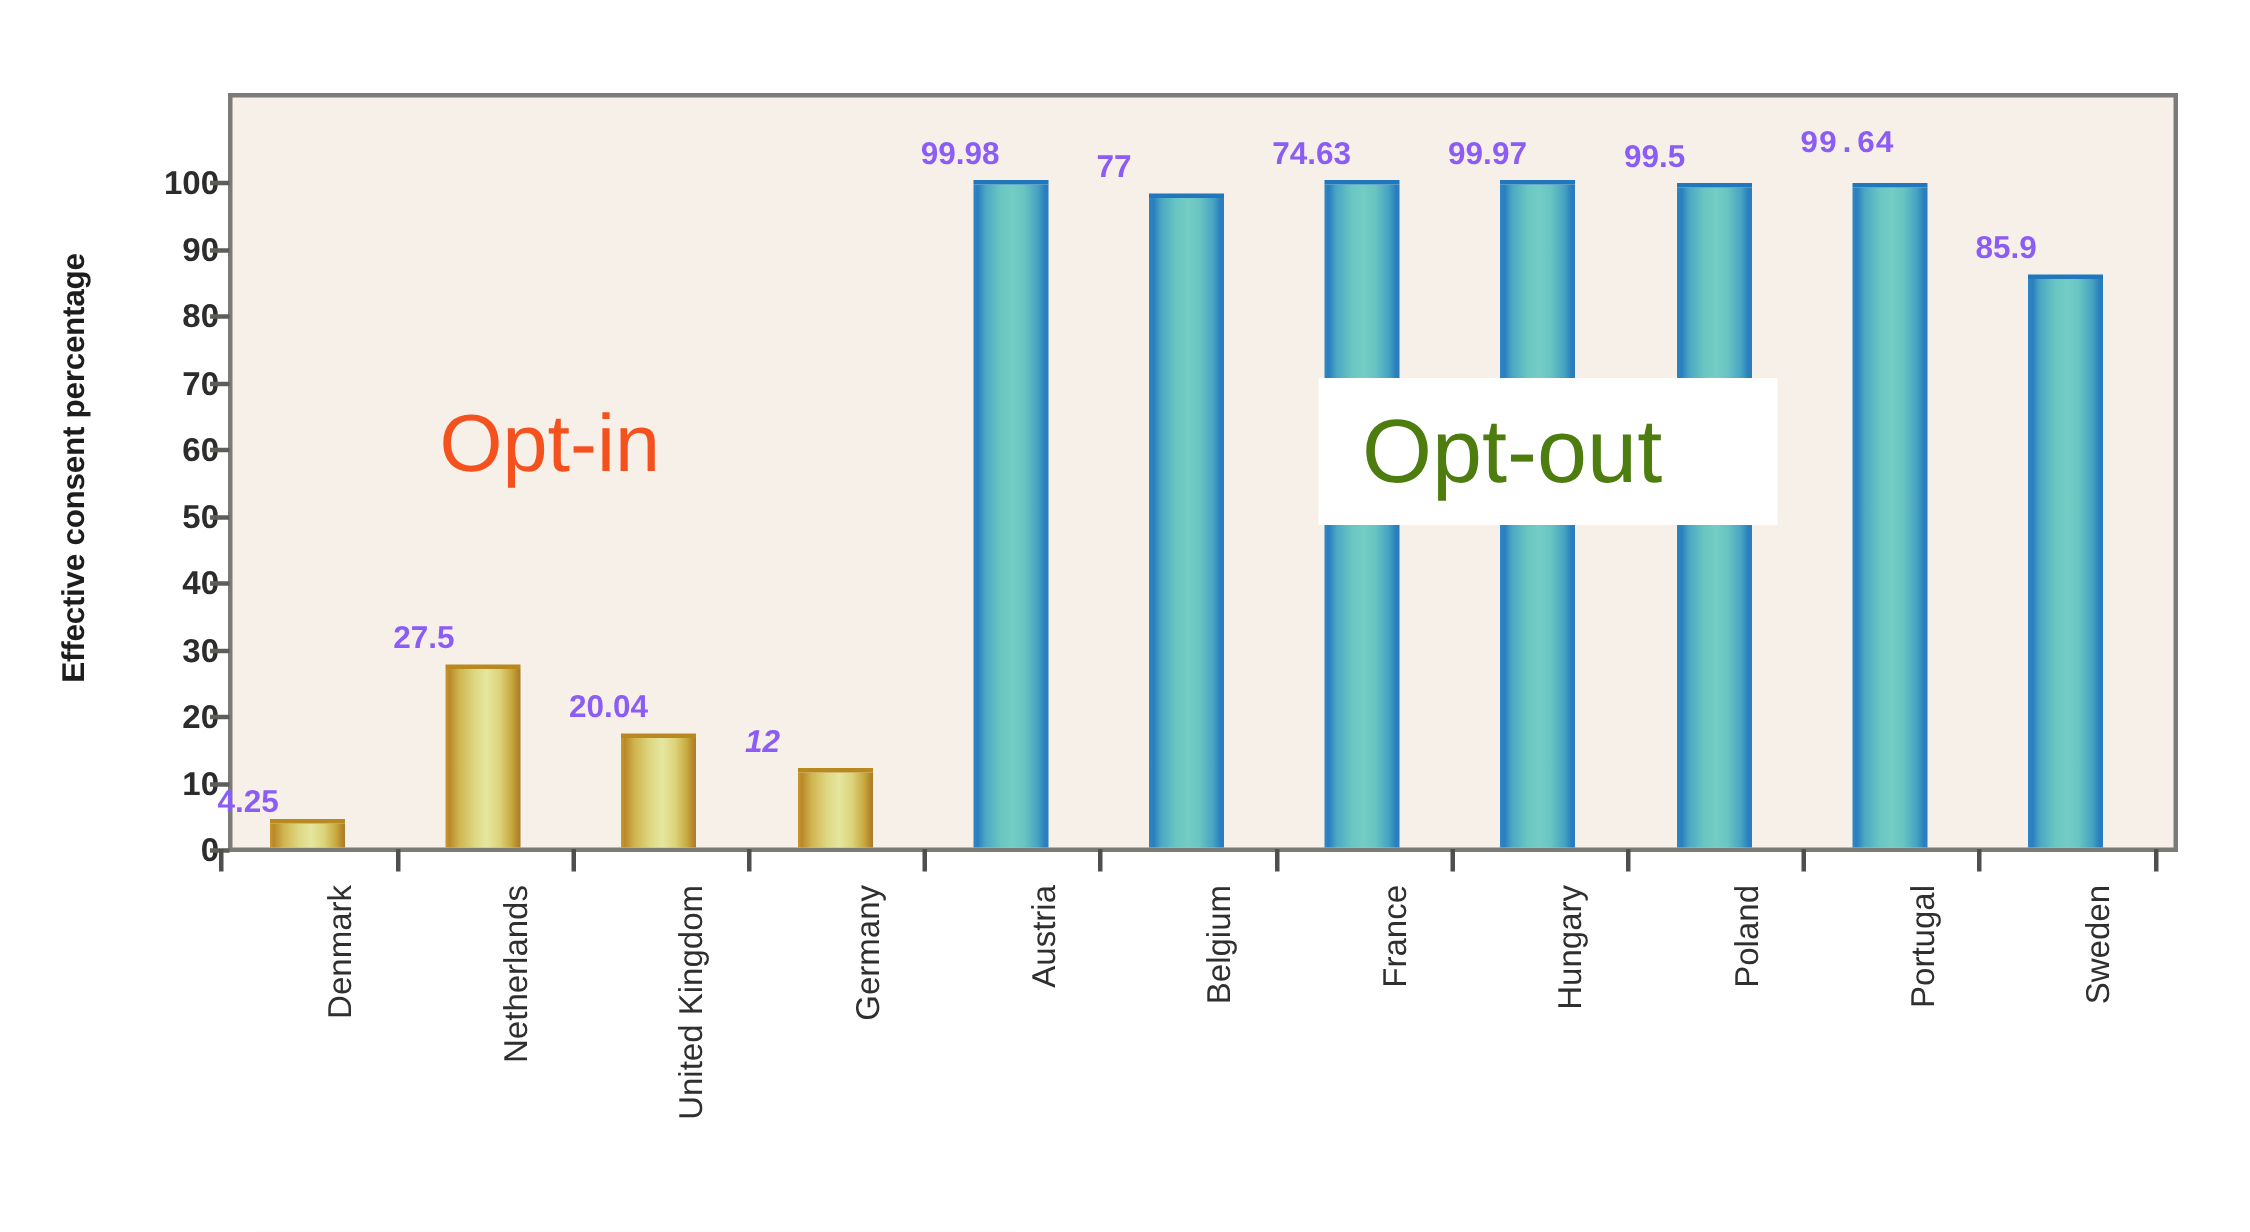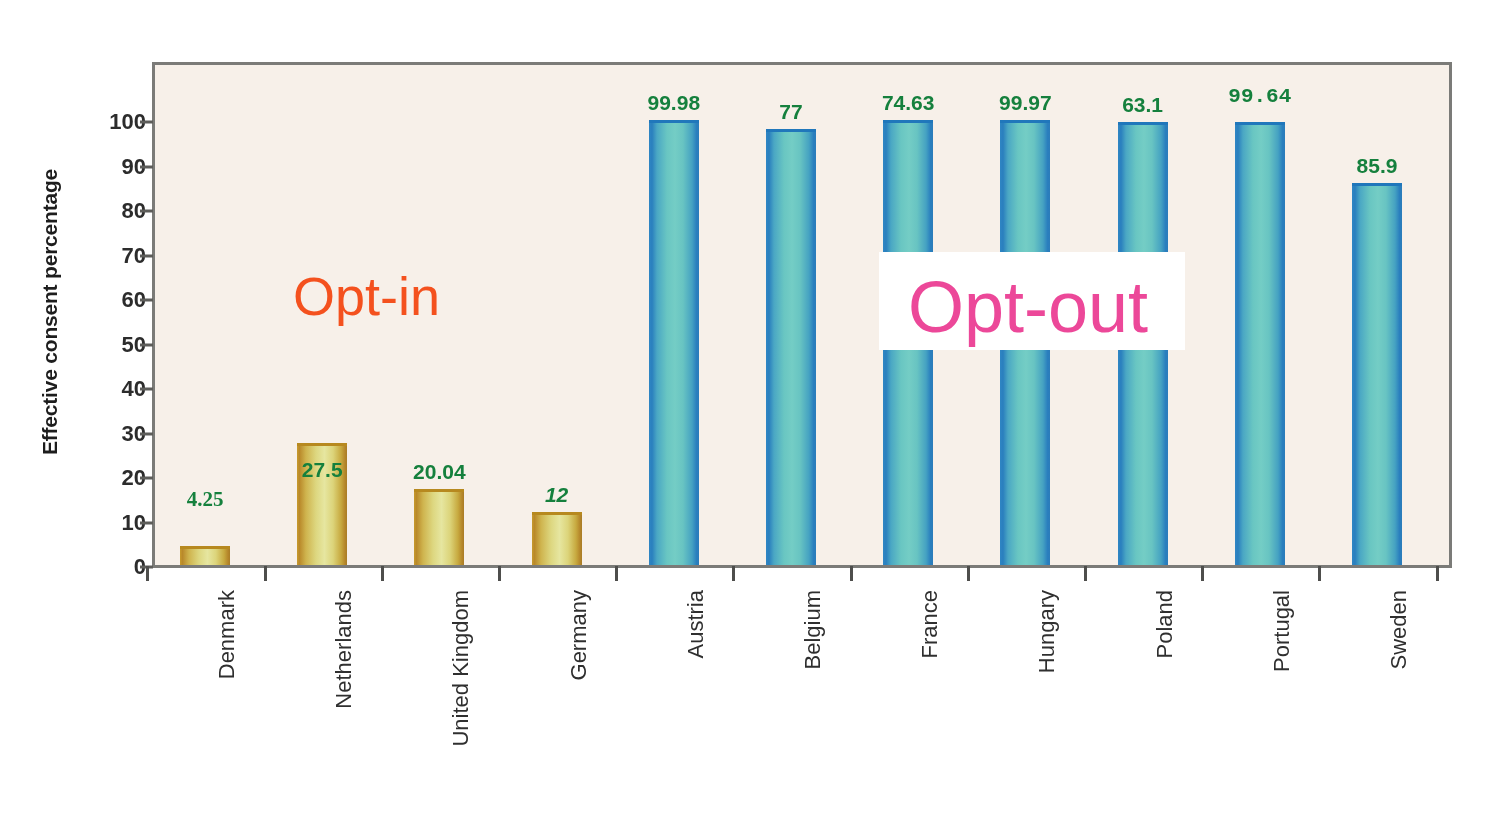--- a/index.html
+++ b/index.html
@@ -98,24 +98,23 @@
         #69c6c2 36%, #74cdc5 52%, #68c4c2 68%,
         #45a2c2 86%, #2a7fbe 95%, #2b7cba 100%);
     border-top: 3px solid #2077bb;
     box-sizing: border-box;
   }
 
   
   .value-label {
     position: absolute;
     width: 120px;
-    text-align: center;
     font-size: 21px;
     font-weight: bold;
-    color: #15803d;
+    color: #8b5cf6;
     white-space: nowrap;
   }
 
   
   .x-tick-mark {
     position: absolute;
     top: 566px;
     width: 3px;
     height: 15px;
     background: #4e4e4c;
@@ -150,22 +149,22 @@
     position: absolute;
     left: 879px;
     top: 252px;
     width: 306px;
     height: 98px;
     background: #ffffff;
   }
   .annotation-optout {
     left: 908px;
     top: 266px;
-    font-size: 72px;
-    color: #ec4899;
+    font-size: 60px;
+    color: #4d7c0f;
   }
 </style>
 </head>
 <body>
 
 <div id="chart-root">
 
   <div class="y-axis-title">Effective consent percentage</div>
 
   <div class="plot-frame"></div>
@@ -203,29 +202,29 @@
       <div class="bar bar-optout" style="left: 496.8px; height: 444.911px;"></div>
       <div class="bar bar-optout" style="left: 614px; height: 436.1px;"></div>
       <div class="bar bar-optout" style="left: 731.2px; height: 444.599px;"></div>
       <div class="bar bar-optout" style="left: 848.4px; height: 444.866px;"></div>
       <div class="bar bar-optout" style="left: 965.6px; height: 442.775px;"></div>
       <div class="bar bar-optout" style="left: 1082.8px; height: 443.398px;"></div>
       <div class="bar bar-optout" style="left: 1200px; height: 382.255px;"></div>
     </div>
 
   <div id="value-labels-layer">
-      <div class="value-label" style="left: 145px; top: 487px; font-family: Liberation Serif, serif;">4.25</div>
-      <div class="value-label" style="left: 262.2px; top: 413.625px; margin-top: 44px;">27.5</div>
+      <div class="value-label" style="left: 145px; top: 523px;">4.25</div>
+      <div class="value-label" style="left: 262.2px; top: 413.625px;">27.5</div>
       <div class="value-label" style="left: 379.4px; top: 459.594px;">20.04</div>
       <div class="value-label" style="left: 496.6px; top: 482.6px; font-style: italic;">12</div>
       <div class="value-label" style="left: 613.8px; top: 91.089px;">99.98</div>
       <div class="value-label" style="left: 731px; top: 99.9px;">77</div>
       <div class="value-label" style="left: 848.2px; top: 91.4005px;">74.63</div>
       <div class="value-label" style="left: 965.4px; top: 91.1335px;">99.97</div>
-      <div class="value-label" style="left: 1082.6px; top: 93.225px;">63.1</div>
+      <div class="value-label" style="left: 1082.6px; top: 93.225px;">99.5</div>
       <div class="value-label" style="left: 1199.8px; top: 85px; font-family: Liberation Mono, monospace;">99.64</div>
       <div class="value-label" style="left: 1317px; top: 153.745px;">85.9</div>
     </div>
 
   <div id="x-ticks-layer">
       <div class="x-tick-mark" style="left: 146.4px;"></div>
       <div class="x-tick-mark" style="left: 263.6px;"></div>
       <div class="x-tick-mark" style="left: 380.8px;"></div>
       <div class="x-tick-mark" style="left: 498px;"></div>
       <div class="x-tick-mark" style="left: 615.2px;"></div>

